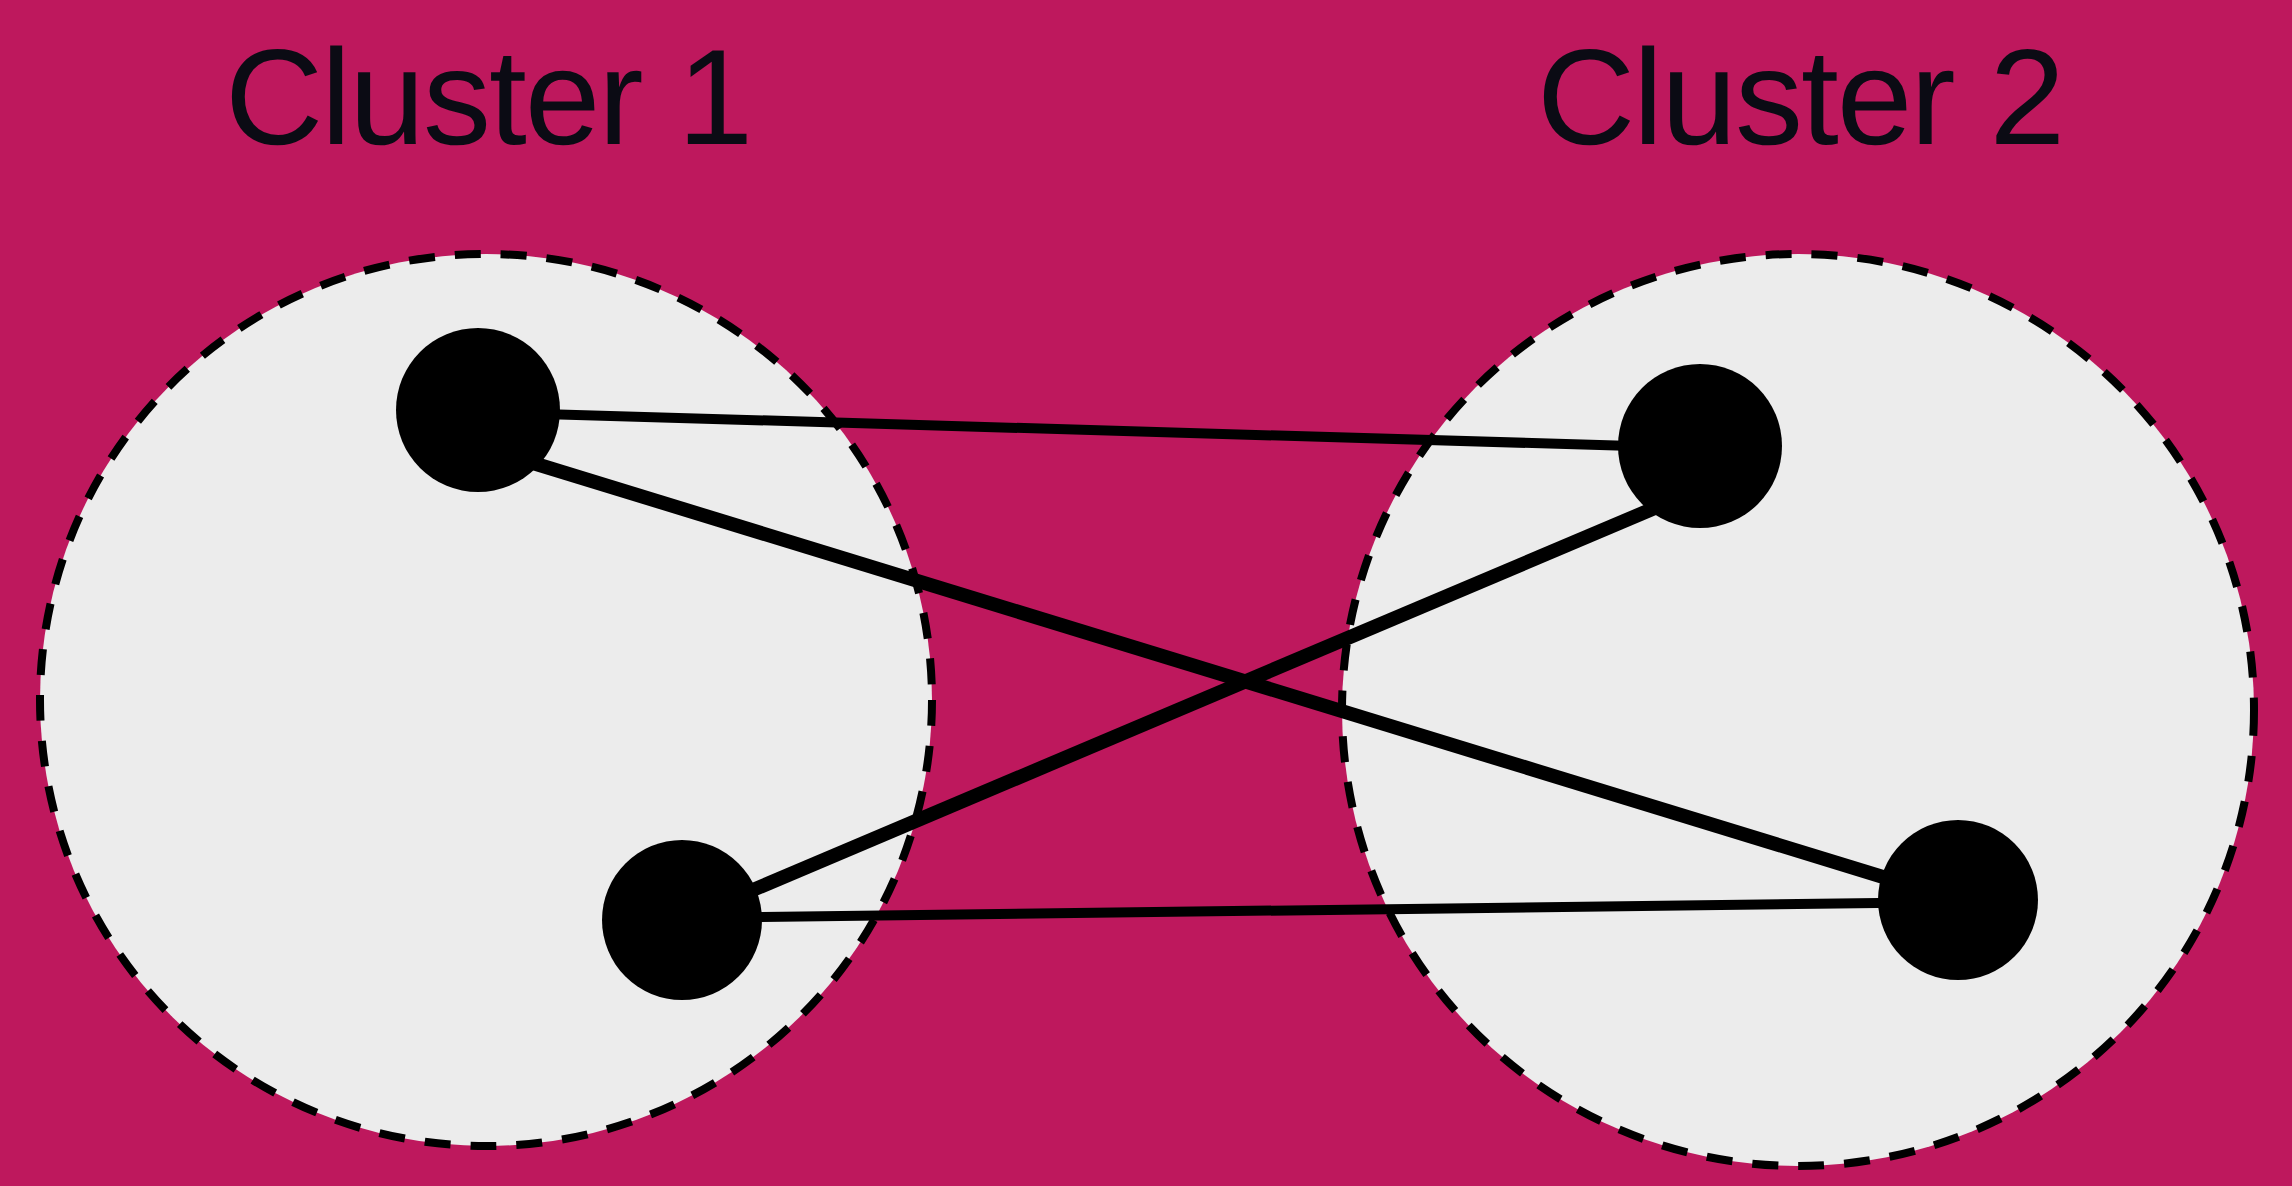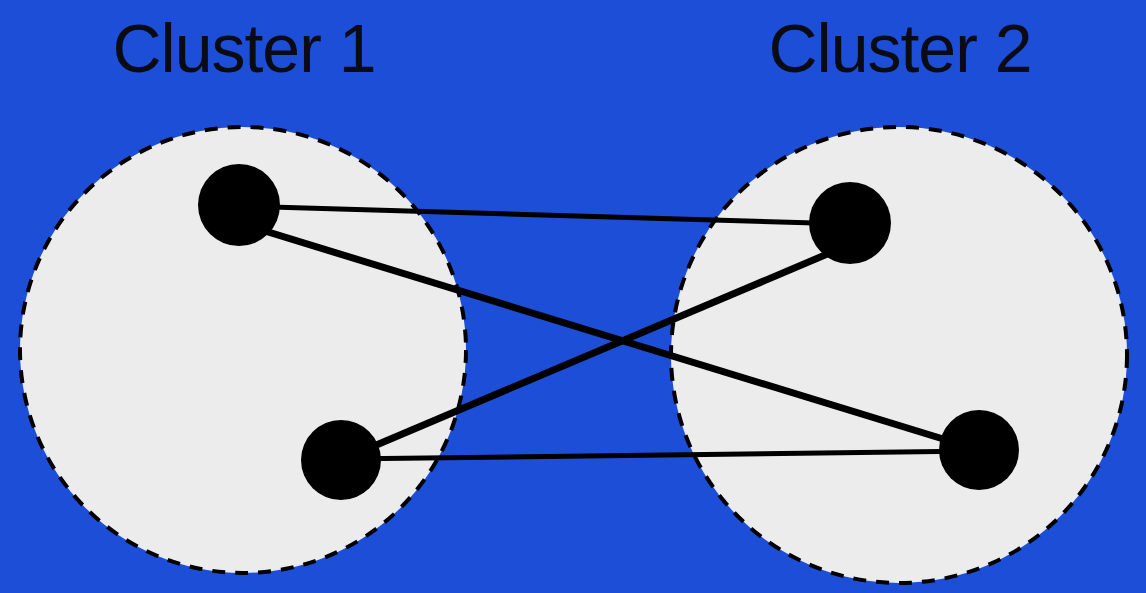--- a/index.html
+++ b/index.html
@@ -31,21 +31,21 @@
     font-weight: 400;
     fill: #0b0b14;
     text-anchor: middle;
     dominant-baseline: auto;
     letter-spacing: -1px;
   }
 </style>
 </head>
 <body>
 
-<div id="diagram-root" style="background: #1d4ed8;">
+<div id="diagram-root" style="background: #be185d;">
   <svg id="graph-svg" viewBox="0 0 1146 593" xmlns="http://www.w3.org/2000/svg">
 
     <circle cy="350" r="223" fill="#ECECEC" stroke="#000000" stroke-width="4" stroke-dasharray="13 10" stroke-linecap="butt" id="cluster1-circle" cx="243"></circle>
 
     <circle cy="355" r="228" fill="#ECECEC" stroke="#000000" stroke-width="4" stroke-dasharray="13 10" stroke-linecap="butt" id="cluster2-circle" cx="899"></circle>
 
     <g>
       <line id="edge-e1" stroke="#000000" stroke-width="5" stroke-linecap="butt" x1="239" y1="206" x2="850" y2="224"></line>
       <line id="edge-e2" stroke="#000000" stroke-width="7" stroke-linecap="butt" x1="242" y1="224" x2="979" y2="450"></line>
       <line id="edge-e3" stroke="#000000" stroke-width="7" stroke-linecap="butt" x1="341" y1="460" x2="851" y2="244"></line>

